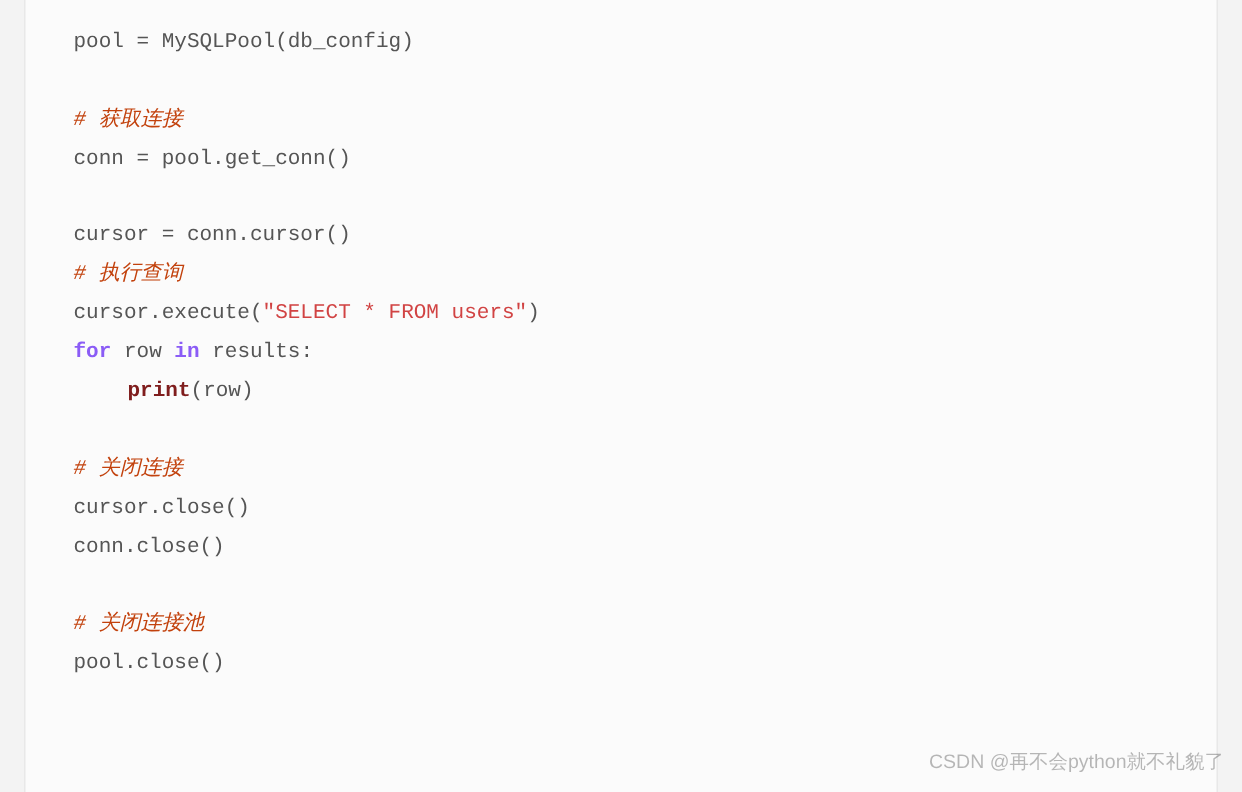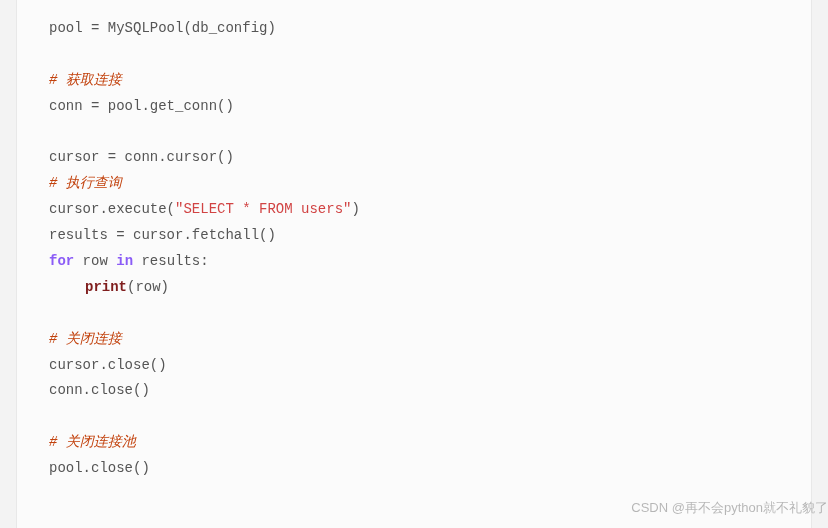--- a/index.html
+++ b/index.html
@@ -51,40 +51,39 @@
     }
     .builtin {
       color: #7f1d1d;
       font-weight: bold;
     }
     .empty-line {
       height: 1.85em;
     }
     .watermark {
       position: absolute;
-      right: 0;
+      right: 12px;
       bottom: 8px;
       font-size: 13px;
       color: rgba(0,0,0,0.28);
       font-family: sans-serif;
     }
   </style>
 </head>
 <body>
 
 <div class="code-block">
   <div class="line indent1">pool = MySQLPool(db_config)</div>
   <div class="empty-line"></div>
   <div class="line indent1"><span class="comment"># 获取连接</span></div>
   <div class="line indent1">conn = pool.get_conn()</div>
   <div class="empty-line"></div>
   <div class="line indent1">cursor = conn.cursor()</div>
   <div class="line indent1"><span class="comment"># 执行查询</span></div>
   <div class="line indent1"><span>cursor.execute(</span><span class="string">"SELECT * FROM users"</span><span>)</span></div>
-  <div class="line indent1">results = cursor.fetchall()</div>
   <div class="line indent1"><span class="keyword">for</span><span> row </span><span class="keyword">in</span><span> results:</span></div>
   <div class="line indent2"><span class="builtin">print</span><span>(row)</span></div>
   <div class="empty-line"></div>
   <div class="line indent1"><span class="comment"># 关闭连接</span></div>
   <div class="line indent1">cursor.close()</div>
   <div class="line indent1">conn.close()</div>
   <div class="empty-line"></div>
   <div class="line indent1"><span class="comment"># 关闭连接池</span></div>
   <div class="line indent1">pool.close()</div>
 </div>

